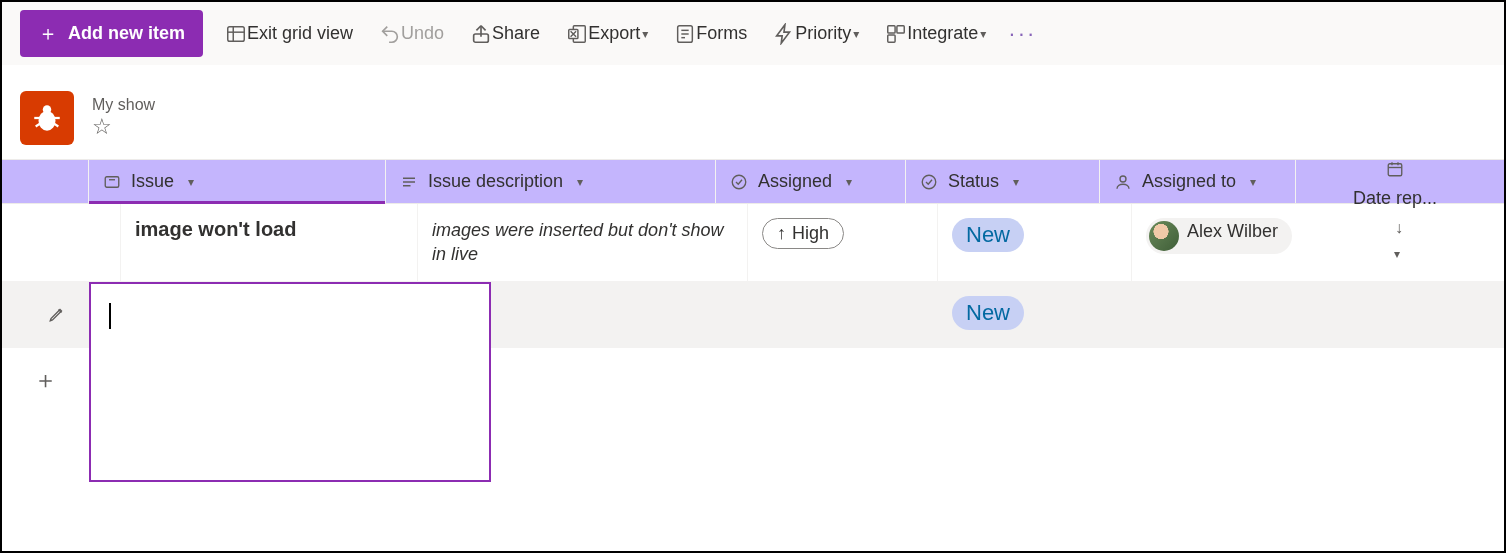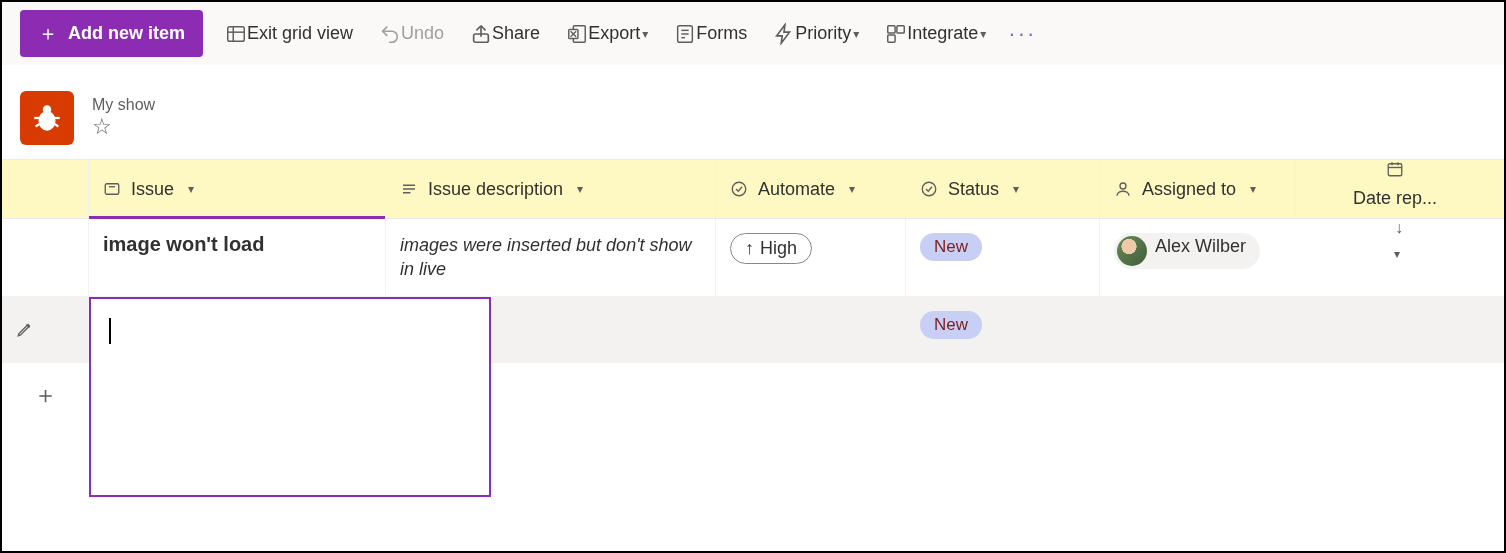--- a/index.html
+++ b/index.html
@@ -17,46 +17,46 @@
 
 .header { display: flex; align-items: center; padding: 26px 18px 14px 18px; gap: 18px; }
 .list-icon { width: 54px; height: 54px; background: #d83b01; border-radius: 6px; display: flex; align-items: center; justify-content: center; }
 .htext { display: flex; flex-direction: column; }
 .breadcrumb { font-size: 16px; color: #605e5c; }
 .title-row { display: flex; align-items: center; gap: 12px; }
 .title { font-size: 28px; font-weight: 600; color: #1b1a19; }
 .star { font-size: 22px; color: #605e5c; cursor: pointer; }
 
 
-.colrow { display: flex; align-items: center; background: #fef9c3; border-top: 1px solid #edebe9; border-bottom: 1px solid #edebe9; font-size: 18px; color: #323130; height: 60px; }
+.colrow { display: flex; align-items: center; background: #c4b5fd; border-top: 1px solid #edebe9; border-bottom: 1px solid #edebe9; font-size: 18px; color: #323130; height: 45px; }
 .colrow .cell { display: flex; align-items: center; gap: 10px; padding: 0 14px; border-right: 1px solid #f3f2f1; height: 100%; }
 .colrow .cell:last-child { border-right: none; flex-direction: column; }
 .ch-icon { color: #605e5c; }
 .ch-caret { font-size: 12px; color: #605e5c; margin-left: 4px; }
 .sort-down { font-size: 16px; color: #605e5c; margin-left: 8px; }
 
 .gutter { width: 87px; flex: 0 0 87px; }
 .c-issue { width: 297px; flex: 0 0 297px; }
 .c-desc  { width: 330px; flex: 0 0 330px; }
 .c-prio  { width: 190px; flex: 0 0 190px; }
 .c-stat  { width: 194px; flex: 0 0 194px; }
 .c-asgn  { width: 196px; flex: 0 0 196px; }
 .c-date  { width: 198px; flex: 0 0 198px; }
 
 .c-issue-hdr { position: relative; }
 .c-issue-hdr::after { content:""; position:absolute; left:0; right:0; bottom:-1px; height:3px; background:#8c2cb2; }
 
 
-.row { display: flex; align-items: stretch; font-size: 18px; color: #323130; border-bottom: 1px solid #f3f2f1; min-height: 70px; }
+.row { display: flex; align-items: stretch; font-size: 18px; color: #323130; border-bottom: 1px solid #f3f2f1; min-height: 70px; padding-left: 32px; }
 .row .cell { padding: 14px; border-right: 1px solid #f3f2f1; display: flex; align-items: flex-start; }
 .row .cell:last-child { border-right: none; }
 .issue-title { font-weight: 600; font-size: 20px; }
 .desc-text { font-size: 18px; line-height: 1.35; font-style: italic; }
 .priority-pill { border: 1px solid #8a8886; border-radius: 999px; padding: 4px 14px; display: inline-flex; align-items: center; gap: 6px; font-size: 18px; }
-.status-pill { background: #c7d0f4; color: #7f1d1d; border-radius: 999px; padding: 4px 14px; font-size: 17px; display: inline-block; }
+.status-pill { background: #c7d0f4; color: #0369a1; border-radius: 999px; padding: 4px 14px; font-size: 22px; display: inline-block; }
 .assignee { background: #f3f2f1; border-radius: 999px; display: inline-flex; align-items: flex-start; gap: 8px; padding: 3px 14px 3px 3px; }
 .avatar { width: 30px; height: 30px; border-radius: 50%; background: radial-gradient(circle at 40% 35%, #f0c9a8 28%, transparent 29%), linear-gradient(135deg,#6a8a5a,#3f5e38); }
 .date-text { font-size: 18px; }
 
 .row.editing { background: #f3f2f1; position: relative; }
 .edit-field { position: absolute; left: 87px; top: 0; width: 402px; height: 200px; background: #fff; border: 2px solid #8c2cb2; padding: 18px; font-size: 22px; }
 .cursor { display:inline-block; width:2px; height:26px; background:#000; vertical-align: middle; }
 .pencil { font-size: 18px; color: #605e5c; }
 
 .add-row { display: flex; align-items: center; height: 64px; }
@@ -198,21 +198,21 @@
     <span>Issue description</span>
     <span class="ch-caret">▾</span>
   </div>
   <div class="cell c-prio">
     <span class="ch-icon">
       <svg width="18" height="18" viewBox="0 0 24 24" fill="none" stroke="#605e5c" stroke-width="1.8">
           <circle cx="12" cy="12" r="9"></circle>
           <path d="M8 12l3 3 5-6"></path>
         </svg>
     </span>
-    <span>Automate</span>
+    <span>Assigned</span>
     <span class="ch-caret">▾</span>
   </div>
   <div class="cell c-stat">
     <span class="ch-icon">
       <svg width="18" height="18" viewBox="0 0 24 24" fill="none" stroke="#605e5c" stroke-width="1.8">
           <circle cx="12" cy="12" r="9"></circle>
           <path d="M8 12l3 3 5-6"></path>
         </svg>
     </span>
     <span>Status</span>

